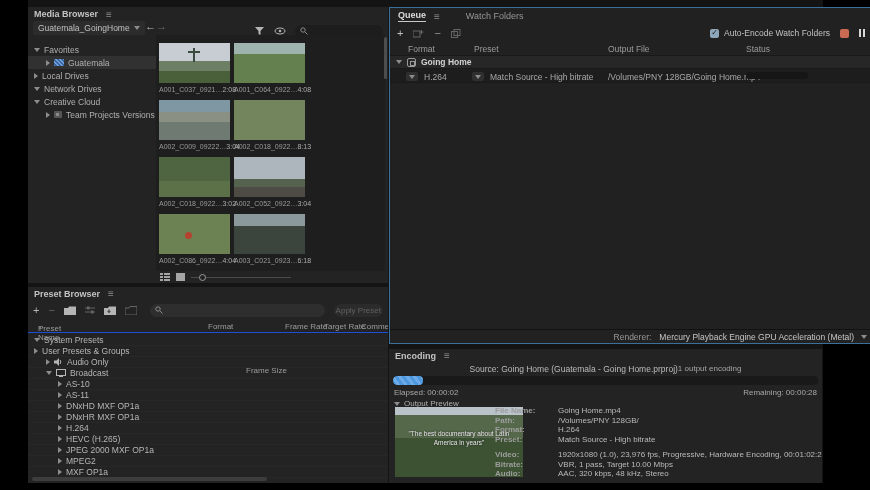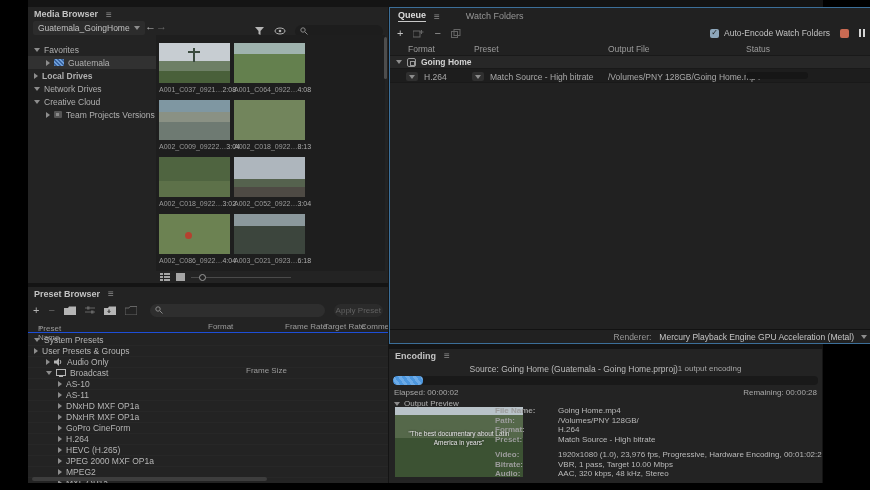--- a/index.html
+++ b/index.html
@@ -176,21 +176,21 @@
     <div class="tree">
       <div class="tree-item" style="padding-left:6px;">
         <span class="tri down"></span>
         <span>Favorites</span>
       </div>
       <div class="tree-item sel" style="padding-left:18px;">
         <span class="tri right"></span>
         <span class="fav-icon"></span>
         <span>Guatemala</span>
       </div>
-      <div class="tree-item" style="padding-left:6px;font-weight:bold;">
+      <div class="tree-item" style="padding-left:6px;">
         <span class="tri right"></span>
         <span>Local Drives</span>
       </div>
       <div class="tree-item" style="padding-left:6px;">
         <span class="tri down"></span>
         <span>Network Drives</span>
       </div>
       <div class="tree-item" style="padding-left:6px;">
         <span class="tri down"></span>
         <span>Creative Cloud</span>
@@ -372,24 +372,20 @@
           <span class="tri right"></span>
           <span>AS-11</span>
         </div>
       <div class="p-row lvl2">
           <span class="tri right"></span>
           <span>DNxHD MXF OP1a</span>
         </div>
       <div class="p-row lvl2">
           <span class="tri right"></span>
           <span>DNxHR MXF OP1a</span>
-        </div>
-      <div class="p-row lvl2">
-          <span class="tri right"></span>
-          <span>GoPro CineForm</span>
         </div>
       <div class="p-row lvl2">
           <span class="tri right"></span>
           <span>H.264</span>
         </div>
       <div class="p-row lvl2">
           <span class="tri right"></span>
           <span>HEVC (H.265)</span>
         </div>
       <div class="p-row lvl2">

